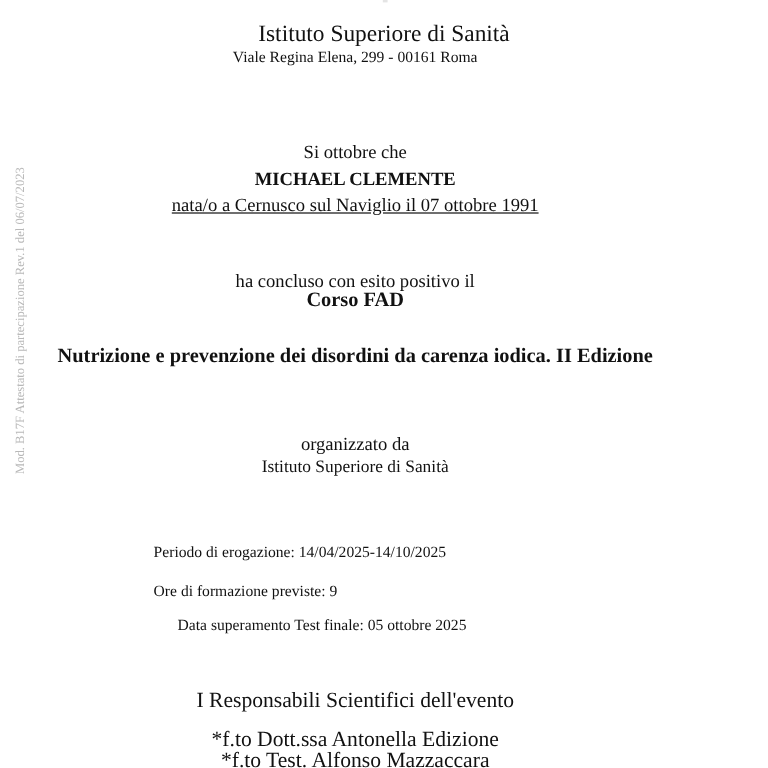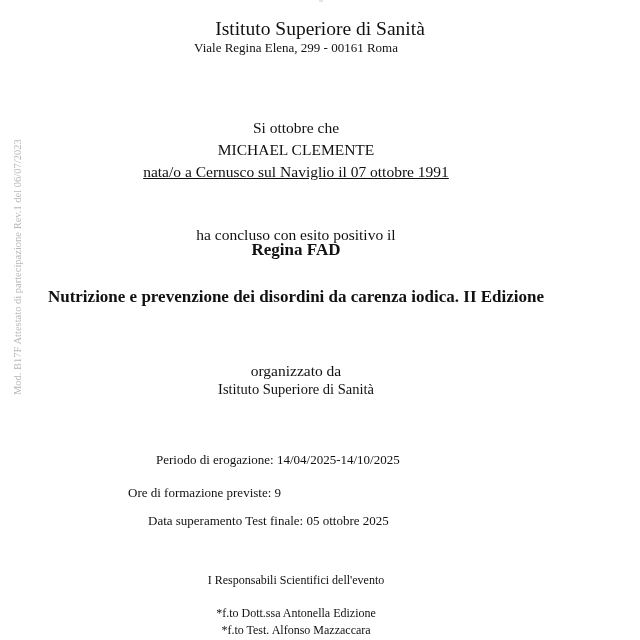--- a/index.html
+++ b/index.html
@@ -9,47 +9,47 @@
     .center { left: 0; width: 592px; text-align: center; }
     .emblem { left: 310px; top: -8px; width: 22px; height: 14px; }
     .inst-name { top: 18px; font-size: 19.5px; line-height: 22px; left: 0; width: 640px; text-align:center; padding-left: 0; }
     .inst-addr { top: 40px; font-size: 13px; line-height: 16px; }
     .side { left: 12px; top: 395px; transform: rotate(-90deg); transform-origin: left top;
             font-size: 10.5px; color: #b8b8b8; white-space: nowrap; width: 280px; }
     .t15 { font-size: 15.5px; line-height: 21px; }
     .bold { font-weight: bold; }
     .course { font-size: 17px; }
     .detail { left: 128px; font-size: 13px; }
-    .small { font-size: 12px; }
+    .small { font-size: 18px; }
   </style>
 </head>
 <body>
 
 <div class="abs emblem">
   <svg width="22" height="14" viewBox="0 0 22 14">
     <rect x="4" y="0" width="14" height="6" fill="#d8d8d8"></rect>
     <rect x="9" y="6" width="4" height="4" fill="#e4e4e4"></rect>
   </svg>
 </div>
 
 <div class="abs center inst-name">Istituto Superiore di Sanità</div>
 <div class="abs center inst-addr">Viale Regina Elena, 299 - 00161 Roma</div>
 
 <div class="abs side">Mod. B17F Attestato di partecipazione Rev.1 del 06/07/2023</div>
 
 <div class="abs center t15" style="top:117px;">Si ottobre che</div>
-<div class="abs center t15" style="top:139px;">MICHAEL CLEMENTE</div>
+<div class="abs center t15" style="top:139px;font-weight:bold;">MICHAEL CLEMENTE</div>
 <div class="abs center t15" style="top:161px;text-decoration:underline;">nata/o a Cernusco sul Naviglio il 07 ottobre 1991</div>
 <div class="abs center t15" style="top:203px;margin-top:21px;">ha concluso con esito positivo il</div>
 
-<div class="abs center course bold" style="top:240px;">Regina FAD</div>
+<div class="abs center course bold" style="top:240px;">Corso FAD</div>
 <div class="abs center course bold" style="top:287px;">Nutrizione e prevenzione dei disordini da carenza iodica. II Edizione</div>
 
 <div class="abs center t15" style="top:360px;">organizzato da</div>
 <div class="abs center t15" style="top:379px; font-size:14.5px;">Istituto Superiore di Sanità</div>
 
-<div class="abs detail" style="top:452px;margin-left:28px;">Periodo di erogazione: 14/04/2025-14/10/2025</div>
+<div class="abs detail" style="top:452px;">Periodo di erogazione: 14/04/2025-14/10/2025</div>
 <div class="abs detail" style="top:485px;">Ore di formazione previste: 9</div>
 <div class="abs detail" style="top:513px;margin-left:20px;">Data superamento Test finale: 05 ottobre 2025</div>
 
 <div class="abs center small" style="top:573px;">I Responsabili Scientifici dell'evento</div>
 <div class="abs center small" style="top:606px;">*f.to Dott.ssa Antonella Edizione</div>
 <div class="abs center small" style="top:623px;">*f.to Test. Alfonso Mazzaccara</div>
 
 </body></html>

